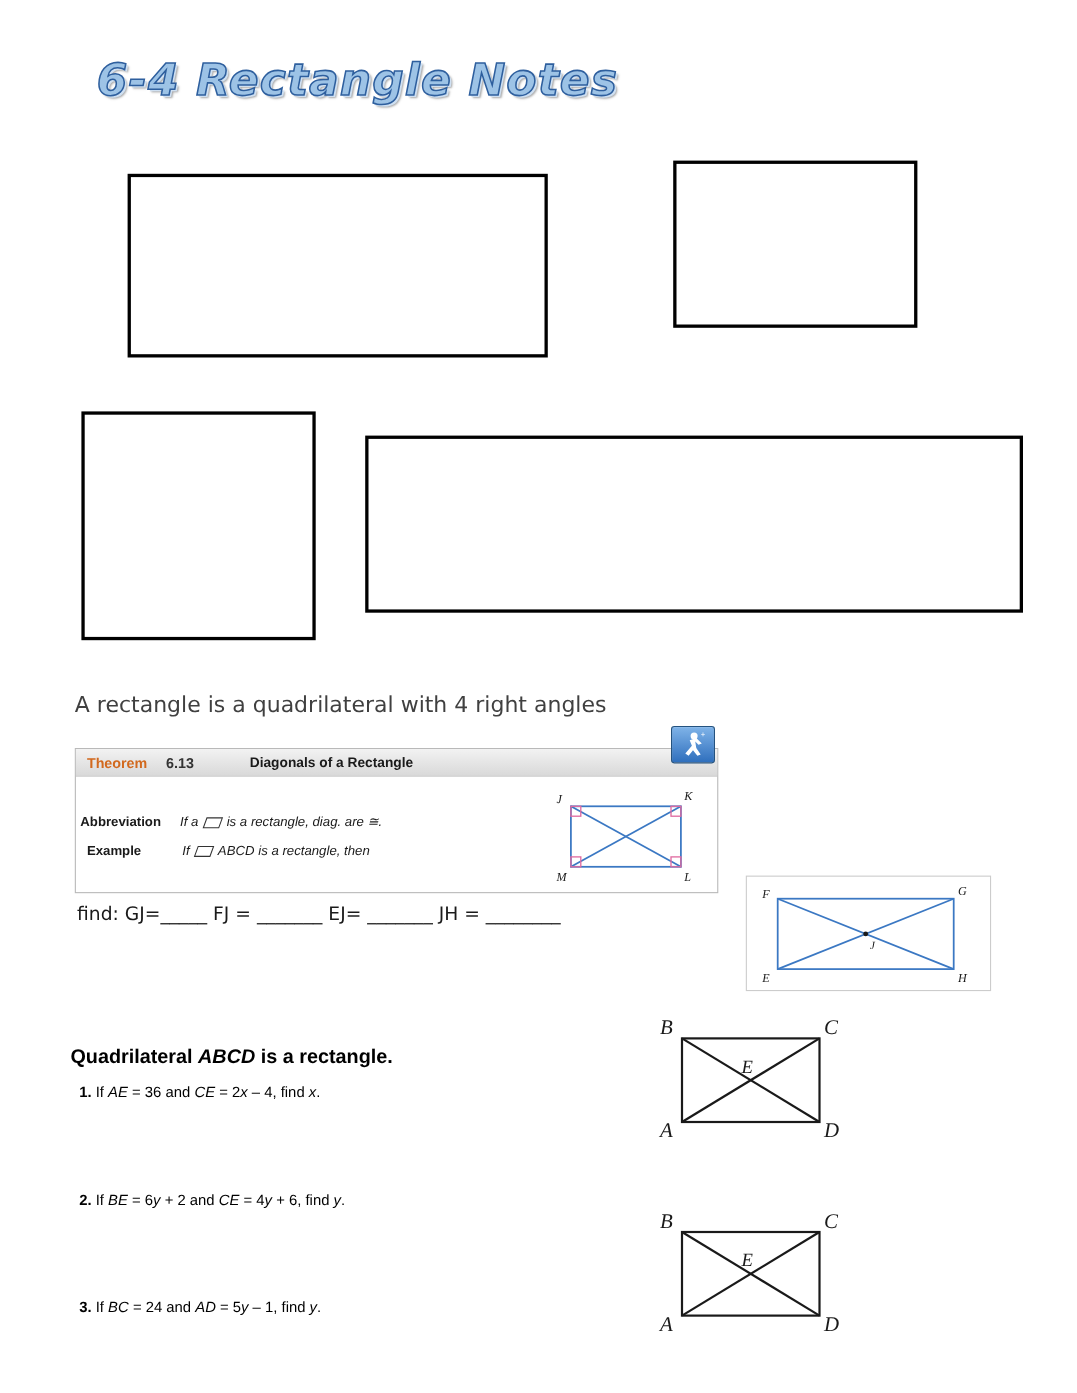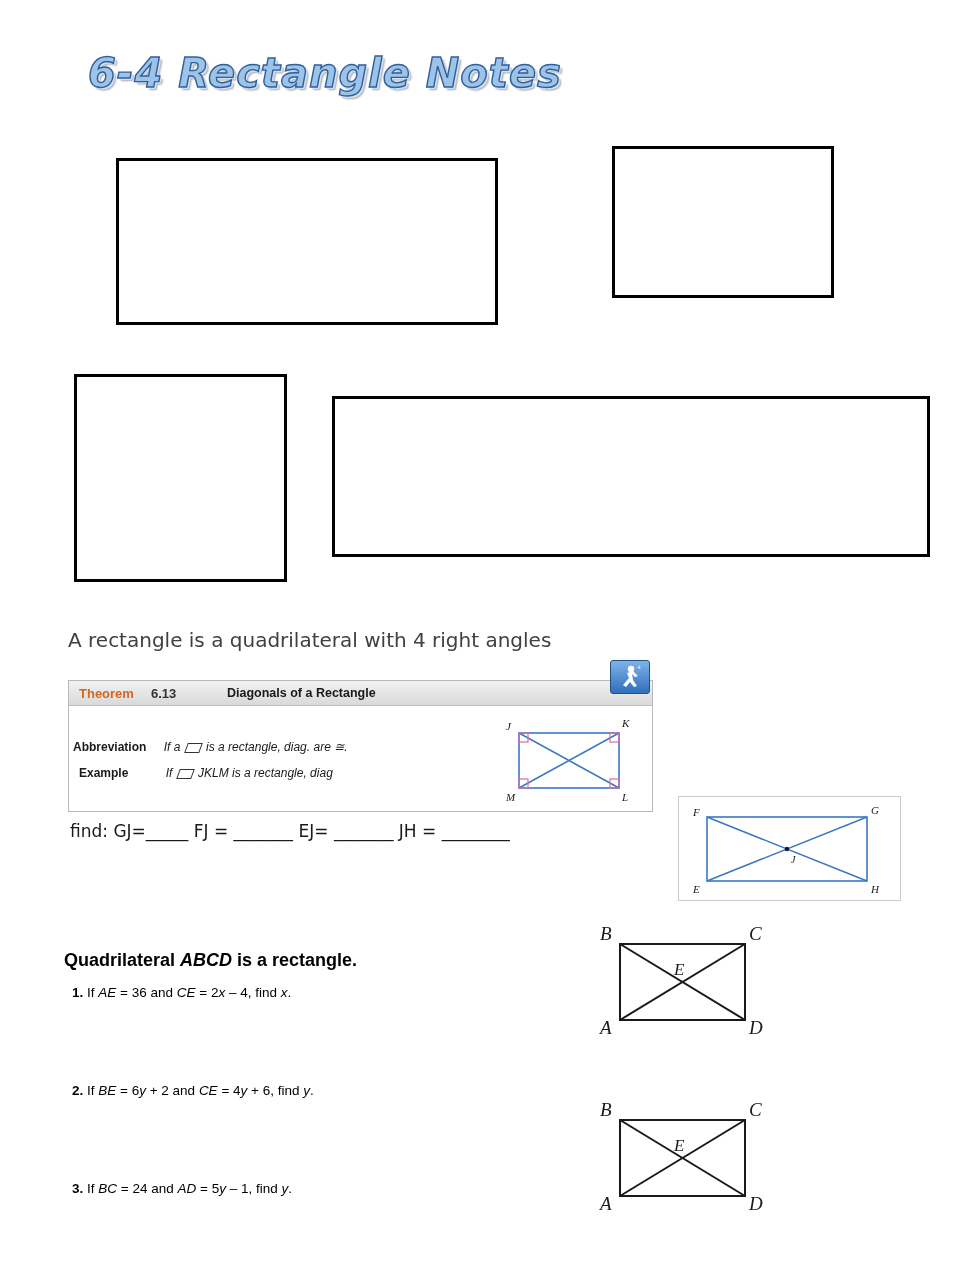--- a/index.html
+++ b/index.html
@@ -229,21 +229,21 @@
       <span class="th-label">Abbreviation</span>
       <span class="th-italic" style="margin-left:14px;">If a</span>
       <span class="par-glyph"></span>
       <span class="th-italic">is a rectangle, diag. are ≅.</span>
     </div>
 
     <div class="theorem-row" style="left:10px; top:85px;">
       <span class="th-label">Example</span>
       <span class="th-italic" style="margin-left:34px;">If</span>
       <span class="par-glyph"></span>
-      <span class="th-italic">JKLM is a rectangle, diag</span>
+      <span class="th-italic">ABCD is a rectangle, then</span>
     </div>
 
     <svg width="150" height="90" style="position:absolute; left:425px; top:30px;">
       <rect x="25" y="22" width="100" height="55" fill="none" stroke="#3b78c3" stroke-width="1.6"></rect>
       <line x1="25" y1="22" x2="125" y2="77" stroke="#3b78c3" stroke-width="1.6"></line>
       <line x1="125" y1="22" x2="25" y2="77" stroke="#3b78c3" stroke-width="1.6"></line>
       <rect x="25" y="22" width="9" height="9" fill="none" stroke="#e06aa0" stroke-width="1.2"></rect>
       <rect x="116" y="22" width="9" height="9" fill="none" stroke="#e06aa0" stroke-width="1.2"></rect>
       <rect x="25" y="68" width="9" height="9" fill="none" stroke="#e06aa0" stroke-width="1.2"></rect>
       <rect x="116" y="68" width="9" height="9" fill="none" stroke="#e06aa0" stroke-width="1.2"></rect>

